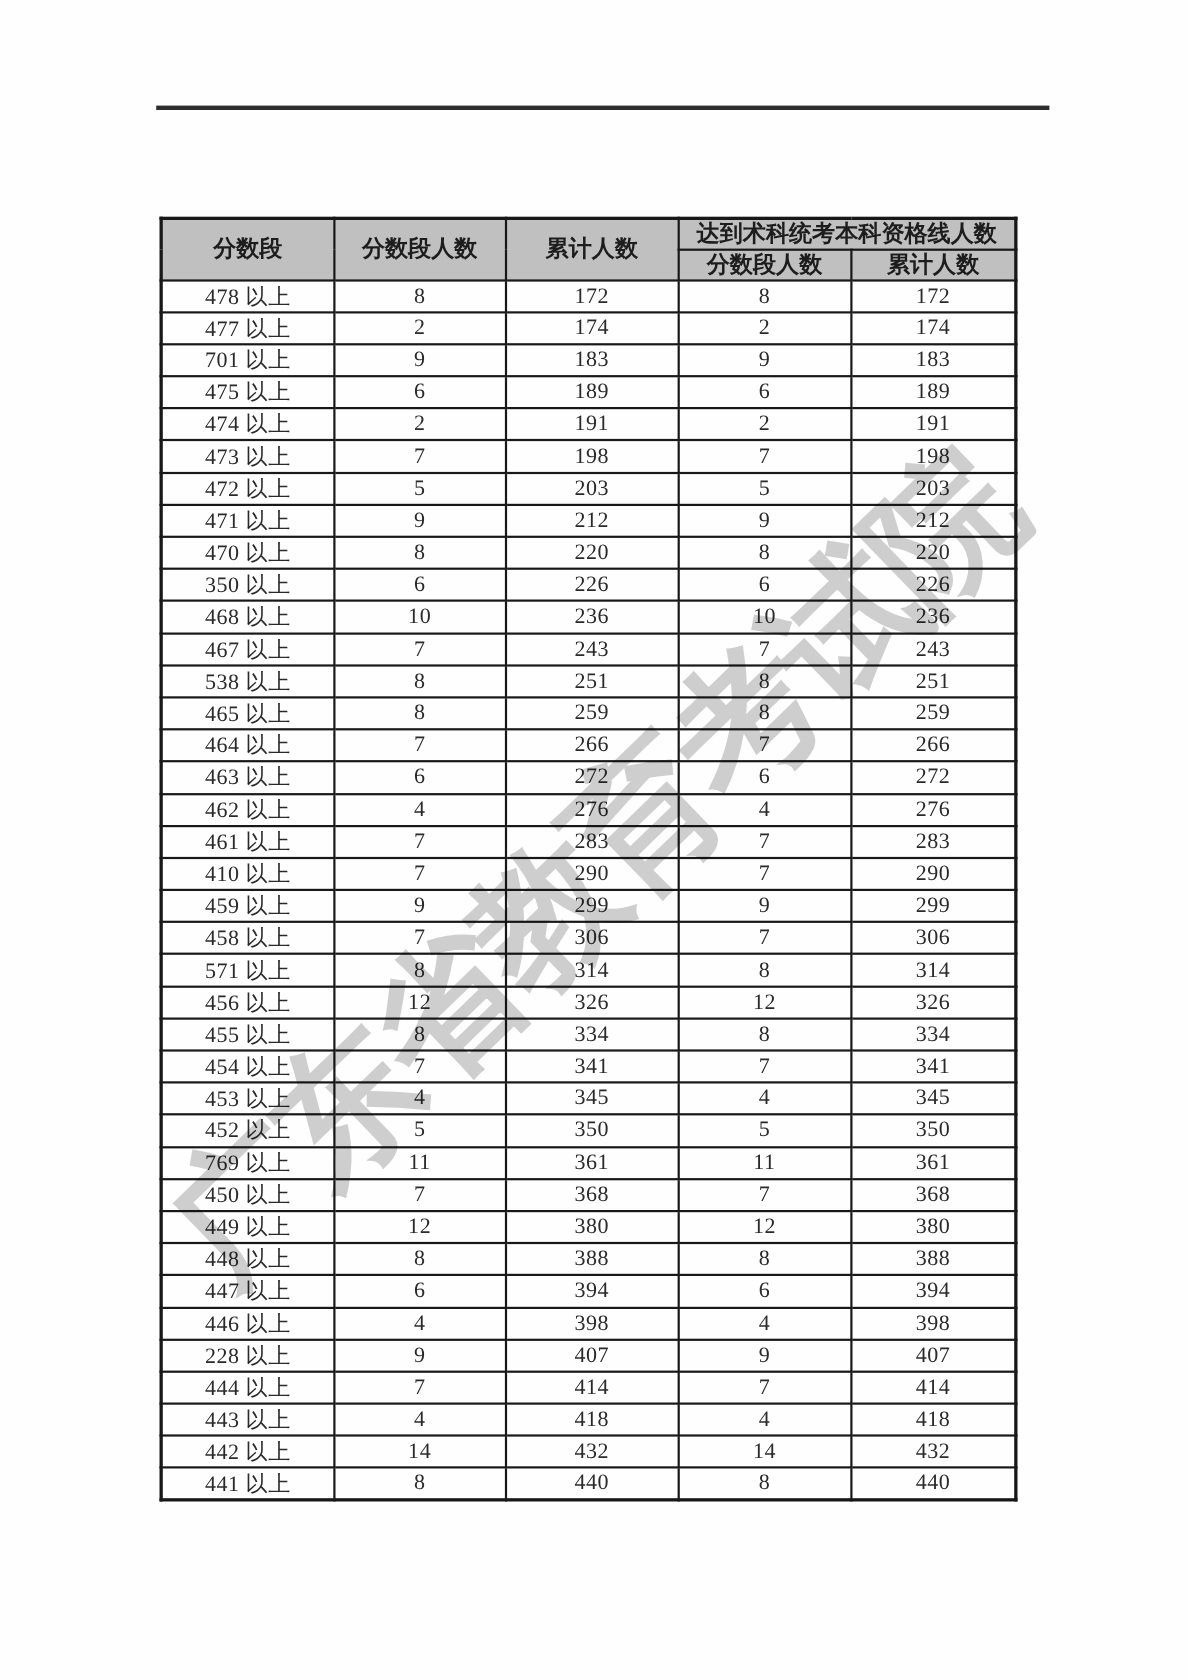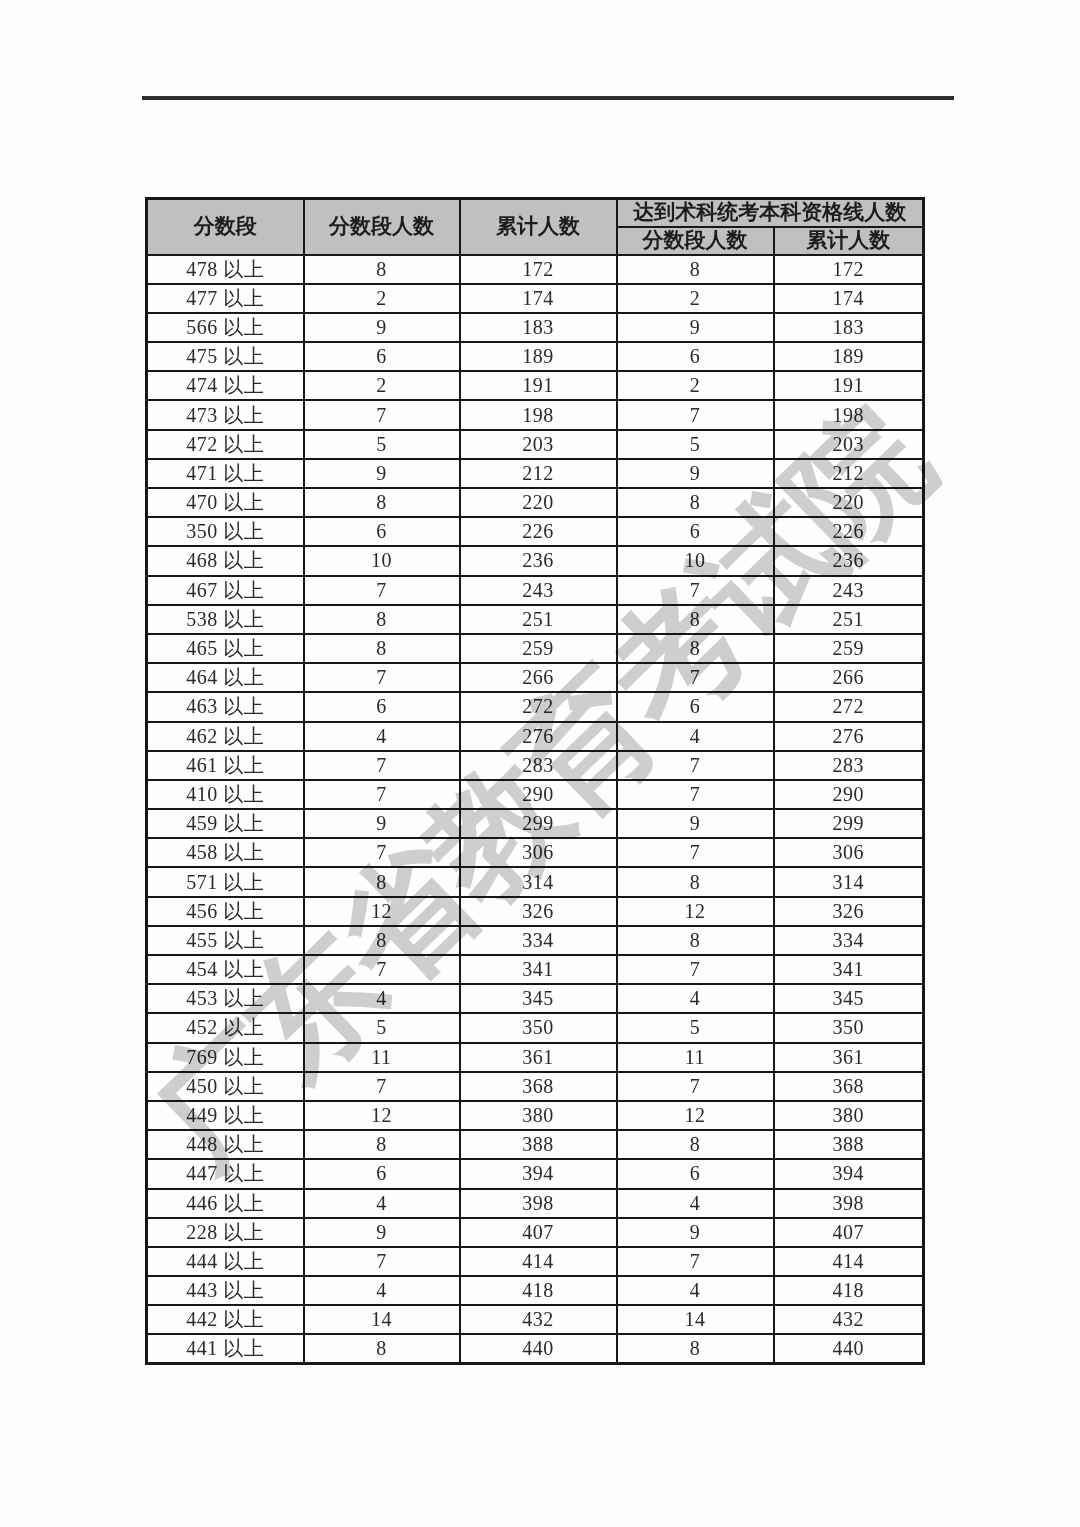--- a/index.html
+++ b/index.html
@@ -111,21 +111,21 @@
           <td>172</td>
         </tr>
         <tr>
           <td>477 以上</td>
           <td>2</td>
           <td>174</td>
           <td>2</td>
           <td>174</td>
         </tr>
         <tr>
-          <td>566 以上</td>
+          <td>701 以上</td>
           <td>9</td>
           <td>183</td>
           <td>9</td>
           <td>183</td>
         </tr>
         <tr>
           <td>475 以上</td>
           <td>6</td>
           <td>189</td>
           <td>6</td>

